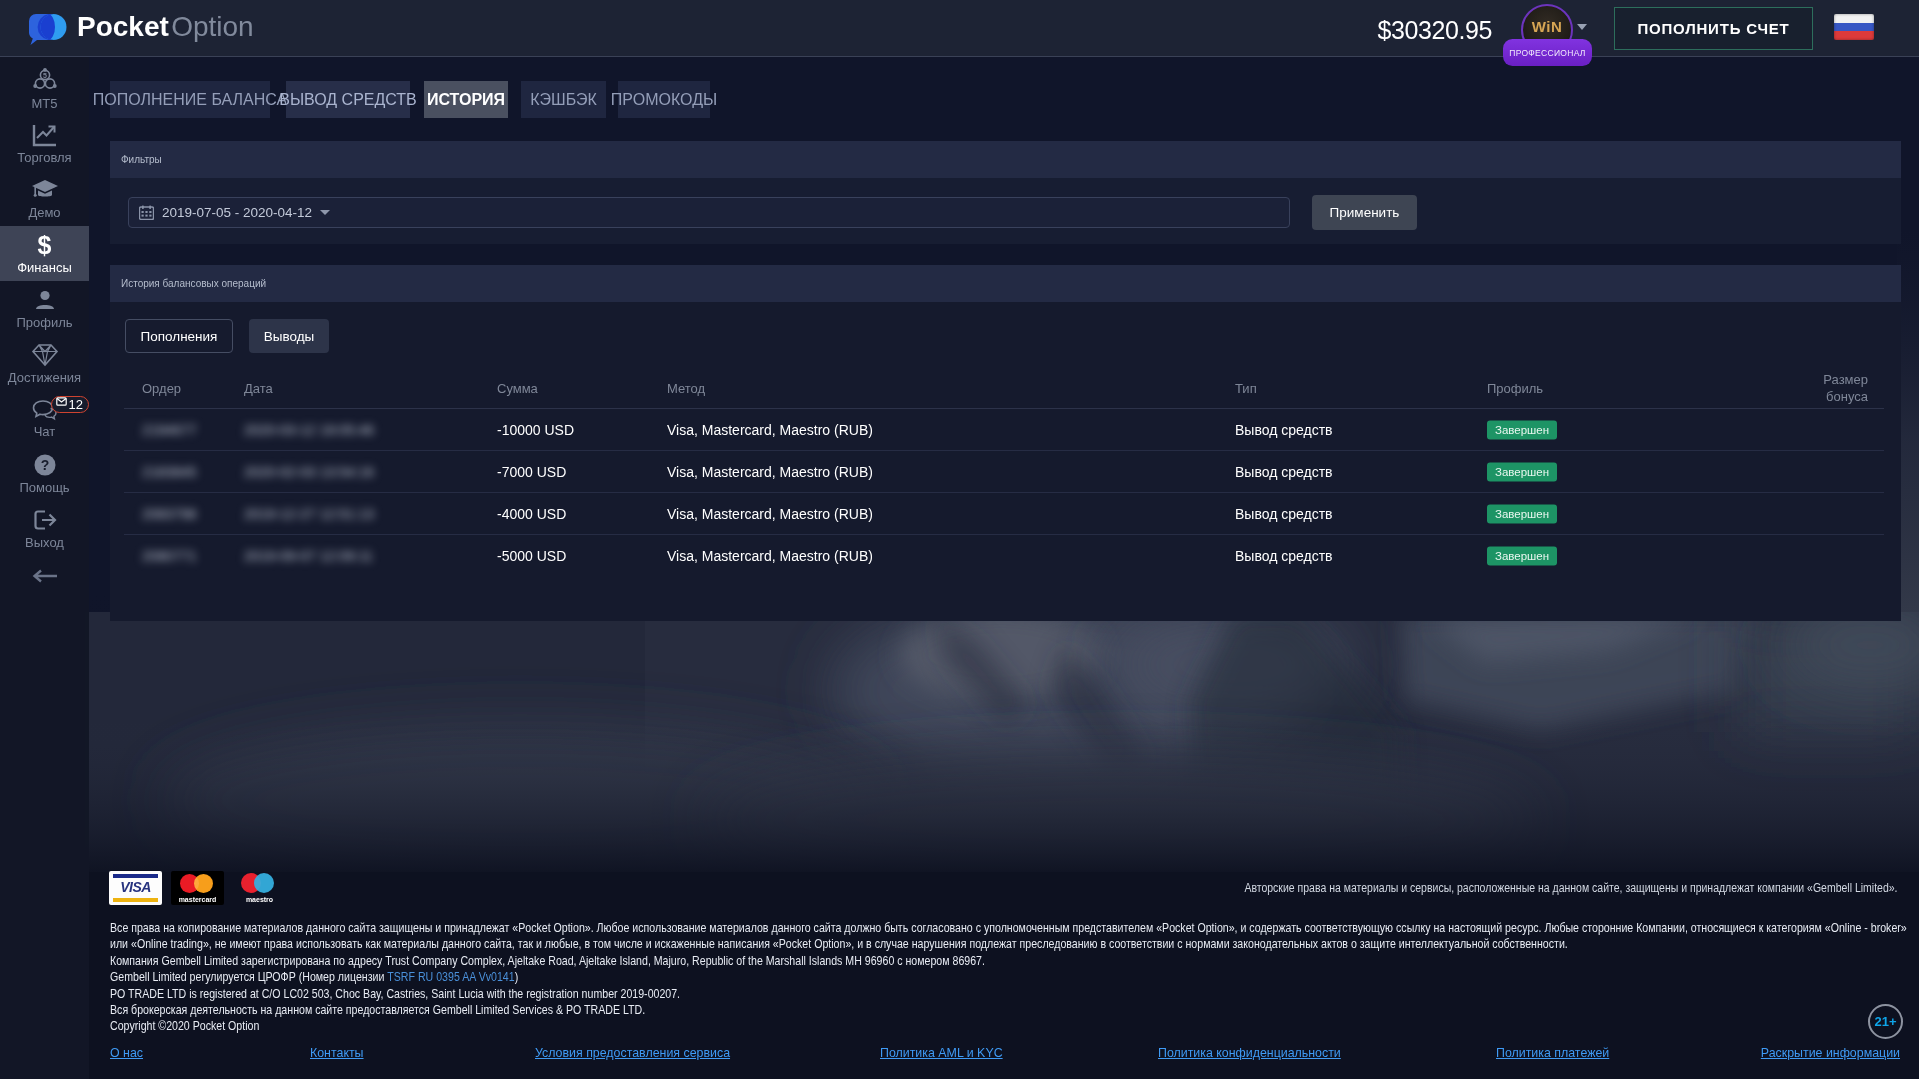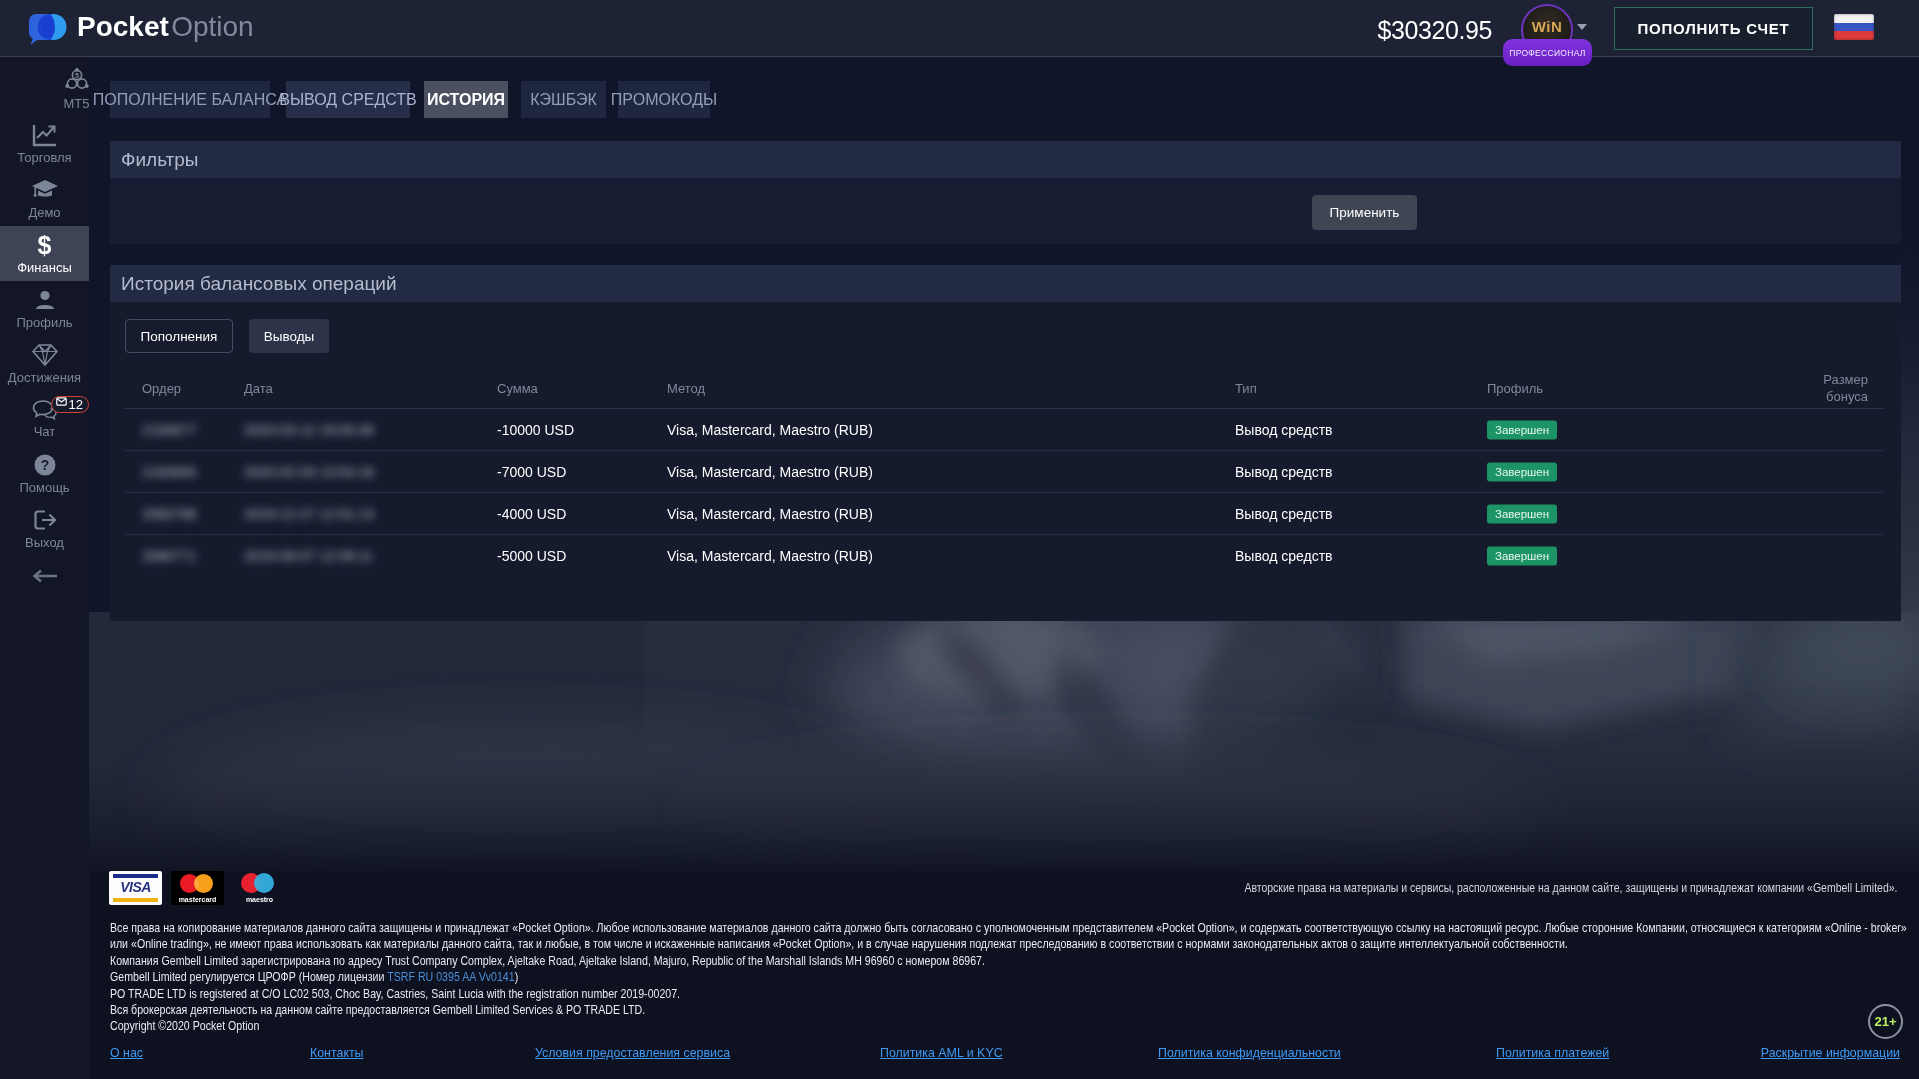--- a/index.html
+++ b/index.html
@@ -74,21 +74,21 @@
 
 main { position:absolute; left:110px; top:57px; width:1791px; z-index:10; }
 .tabs { position:absolute; left:0; top:24px; height:40px; }
 .tab {
   position:absolute; top:0; height:37px; background:#1f2640; color:#949eb8; font-size:16px; letter-spacing:0;
   display:flex; align-items:center; justify-content:center; white-space:nowrap;
 }
 .tab.lite { background:#272e49; color:#aab4cf; }
 .tab.active { background:#4a5060; color:#fff; font-weight:bold; }
 .panel { position:absolute; left:0; width:1791px; }
-.panel .phead { height:37px; background:#232a44; display:flex; align-items:center; padding:0 11px; color:#b5bdcd; font-size:19px; }
+.panel .phead { height:37px; background:#232a44; display:flex; align-items:center; padding:0 11px; color:#b5bdcd; font-size:10px; }
 .filters { top:84px; }
 .filters .pbody { height:66px; background:#171d32; position:relative; }
 .dateinput {
   position:absolute; left:18px; top:19px; width:1162px; height:31px;
   background:#1b2138; border:1px solid #39415c; border-radius:4px;
   display:flex; align-items:center; padding:0 10px; color:#c3cad9; font-size:13.5px;
 }
 .dateinput .cal { margin-right:8px; }
 .dateinput .caret { width:0; height:0; border-left:5px solid transparent; border-right:5px solid transparent; border-top:5px solid #8e97ab; margin-left:8px; }
 .applybtn {
@@ -134,21 +134,21 @@
 .card.mc .mtxt { position:absolute; left:0; right:0; bottom:2px; text-align:center; color:#fff; font-size:7px; font-weight:bold; }
 .card.ms { background:transparent; overflow:visible; }
 .card.ms .c1 { position:absolute; left:8px; top:2px; width:20px; height:20px; border-radius:50%; background:#e8212e; }
 .card.ms .c2 { position:absolute; left:21px; top:2px; width:20px; height:20px; border-radius:50%; background:#36b1e2; opacity:.93; }
 .card.ms .mtxt { position:absolute; left:0; right:0; bottom:2px; text-align:center; color:#fff; font-size:7px; font-weight:bold; }
 .rcopy { position:absolute; right:21px; top:881px; color:#d3d9e3; font-size:12.5px; transform:scaleX(0.84); transform-origin:right top; white-space:nowrap; }
 .ftext { position:absolute; left:110px; top:920px; color:#e8ecf4; font-size:12.4px; line-height:16.4px; white-space:nowrap; transform:scaleX(0.856); transform-origin:left top; }
 .ftext .lnk { color:#4a90d9; }
 .flinks { position:absolute; left:0; top:1046px; width:1919px; height:16px; font-size:12.4px; }
 .flinks a { color:#3f9bf5; text-decoration:underline; position:absolute; white-space:nowrap; }
-.age { position:absolute; left:1868px; top:1004px; width:35px; height:35px; border-radius:50%; border:2px solid #8d93a0; color:#bef264; display:flex; align-items:center; justify-content:center; font-size:13px; font-weight:bold; }
+.age { position:absolute; left:1868px; top:1004px; width:35px; height:35px; border-radius:50%; border:2px solid #8d93a0; color:#0ea5e9; display:flex; align-items:center; justify-content:center; font-size:13px; font-weight:bold; }
 </style>
 </head>
 <body>
 <div class="bg">
   <div class="base"></div>
   <svg width="1919" height="1079" viewBox="0 0 1919 1079">
     <defs>
       <filter id="b6" x="-50%" y="-50%" width="200%" height="200%">
           <feGaussianBlur stdDeviation="6"></feGaussianBlur>
         </filter>
@@ -216,21 +216,21 @@
         <span class="wintxt">WiN</span>
       </div>
     <div class="propill">ПРОФЕССИОНАЛ</div>
   </div>
   <div class="wincaret"></div>
   <div class="depositbtn">ПОПОЛНИТЬ СЧЕТ</div>
   <div class="flag"></div>
 </header>
 
 <aside>
-  <div class="sitem" style="margin-top:4px;margin-left:32px;">
+  <div class="sitem" style="margin-top:4px;">
     <svg width="26" height="26" viewBox="0 0 26 26" fill="none" stroke="#7d8699" stroke-width="1.6">
       <circle cx="13" cy="8" r="4.6"></circle>
       <circle cx="8" cy="16.5" r="4.6"></circle>
       <circle cx="18" cy="16.5" r="4.6"></circle>
       <circle cx="13" cy="2.8" r="1.1" fill="#7d8699"></circle>
       <circle cx="3.2" cy="19" r="1.1" fill="#7d8699"></circle>
       <circle cx="22.8" cy="19" r="1.1" fill="#7d8699"></circle>
       <text x="13" y="10.5" font-size="7" fill="#7d8699" stroke="none" text-anchor="middle" font-weight="bold">5</text>
     </svg>
     <div class="lbl">MT5</div>
@@ -309,20 +309,35 @@
     <div class="tab" style="left:0;width:160px;">ПОПОЛНЕНИЕ БАЛАНСА</div>
     <div class="tab lite" style="left:176px;width:124px;">ВЫВОД СРЕДСТВ</div>
     <div class="tab active" style="left:314px;width:84px;">ИСТОРИЯ</div>
     <div class="tab" style="left:411px;width:85px;">КЭШБЭК</div>
     <div class="tab" style="left:508px;width:92px;">ПРОМОКОДЫ</div>
   </div>
 
   <div class="panel filters">
     <div class="phead">Фильтры</div>
     <div class="pbody">
+      <div class="dateinput">
+        <svg class="cal" width="15" height="15" viewBox="0 0 15 15" fill="#8a93a8">
+          <rect x="0.5" y="2" width="14" height="12.5" rx="1.5" fill="none" stroke="#8a93a8" stroke-width="1.4"></rect>
+          <rect x="3" y="0.5" width="1.8" height="3.4" rx="0.6"></rect>
+          <rect x="10.2" y="0.5" width="1.8" height="3.4" rx="0.6"></rect>
+          <rect x="2.5" y="6" width="2.2" height="2"></rect>
+            <rect x="6.4" y="6" width="2.2" height="2"></rect>
+            <rect x="10.3" y="6" width="2.2" height="2"></rect>
+          <rect x="2.5" y="9.6" width="2.2" height="2"></rect>
+            <rect x="6.4" y="9.6" width="2.2" height="2"></rect>
+            <rect x="10.3" y="9.6" width="2.2" height="2"></rect>
+        </svg>
+        <span>2019-07-05 - 2020-04-12</span>
+        <span class="caret"></span>
+      </div>
       <div class="applybtn">Применить</div>
     </div>
   </div>
 
   <div class="panel history">
     <div class="phead">История балансовых операций</div>
     <div class="pbody">
       <div class="hbtn outline">Пополнения</div>
       <div class="hbtn fill">Выводы</div>
       <div class="thead">

